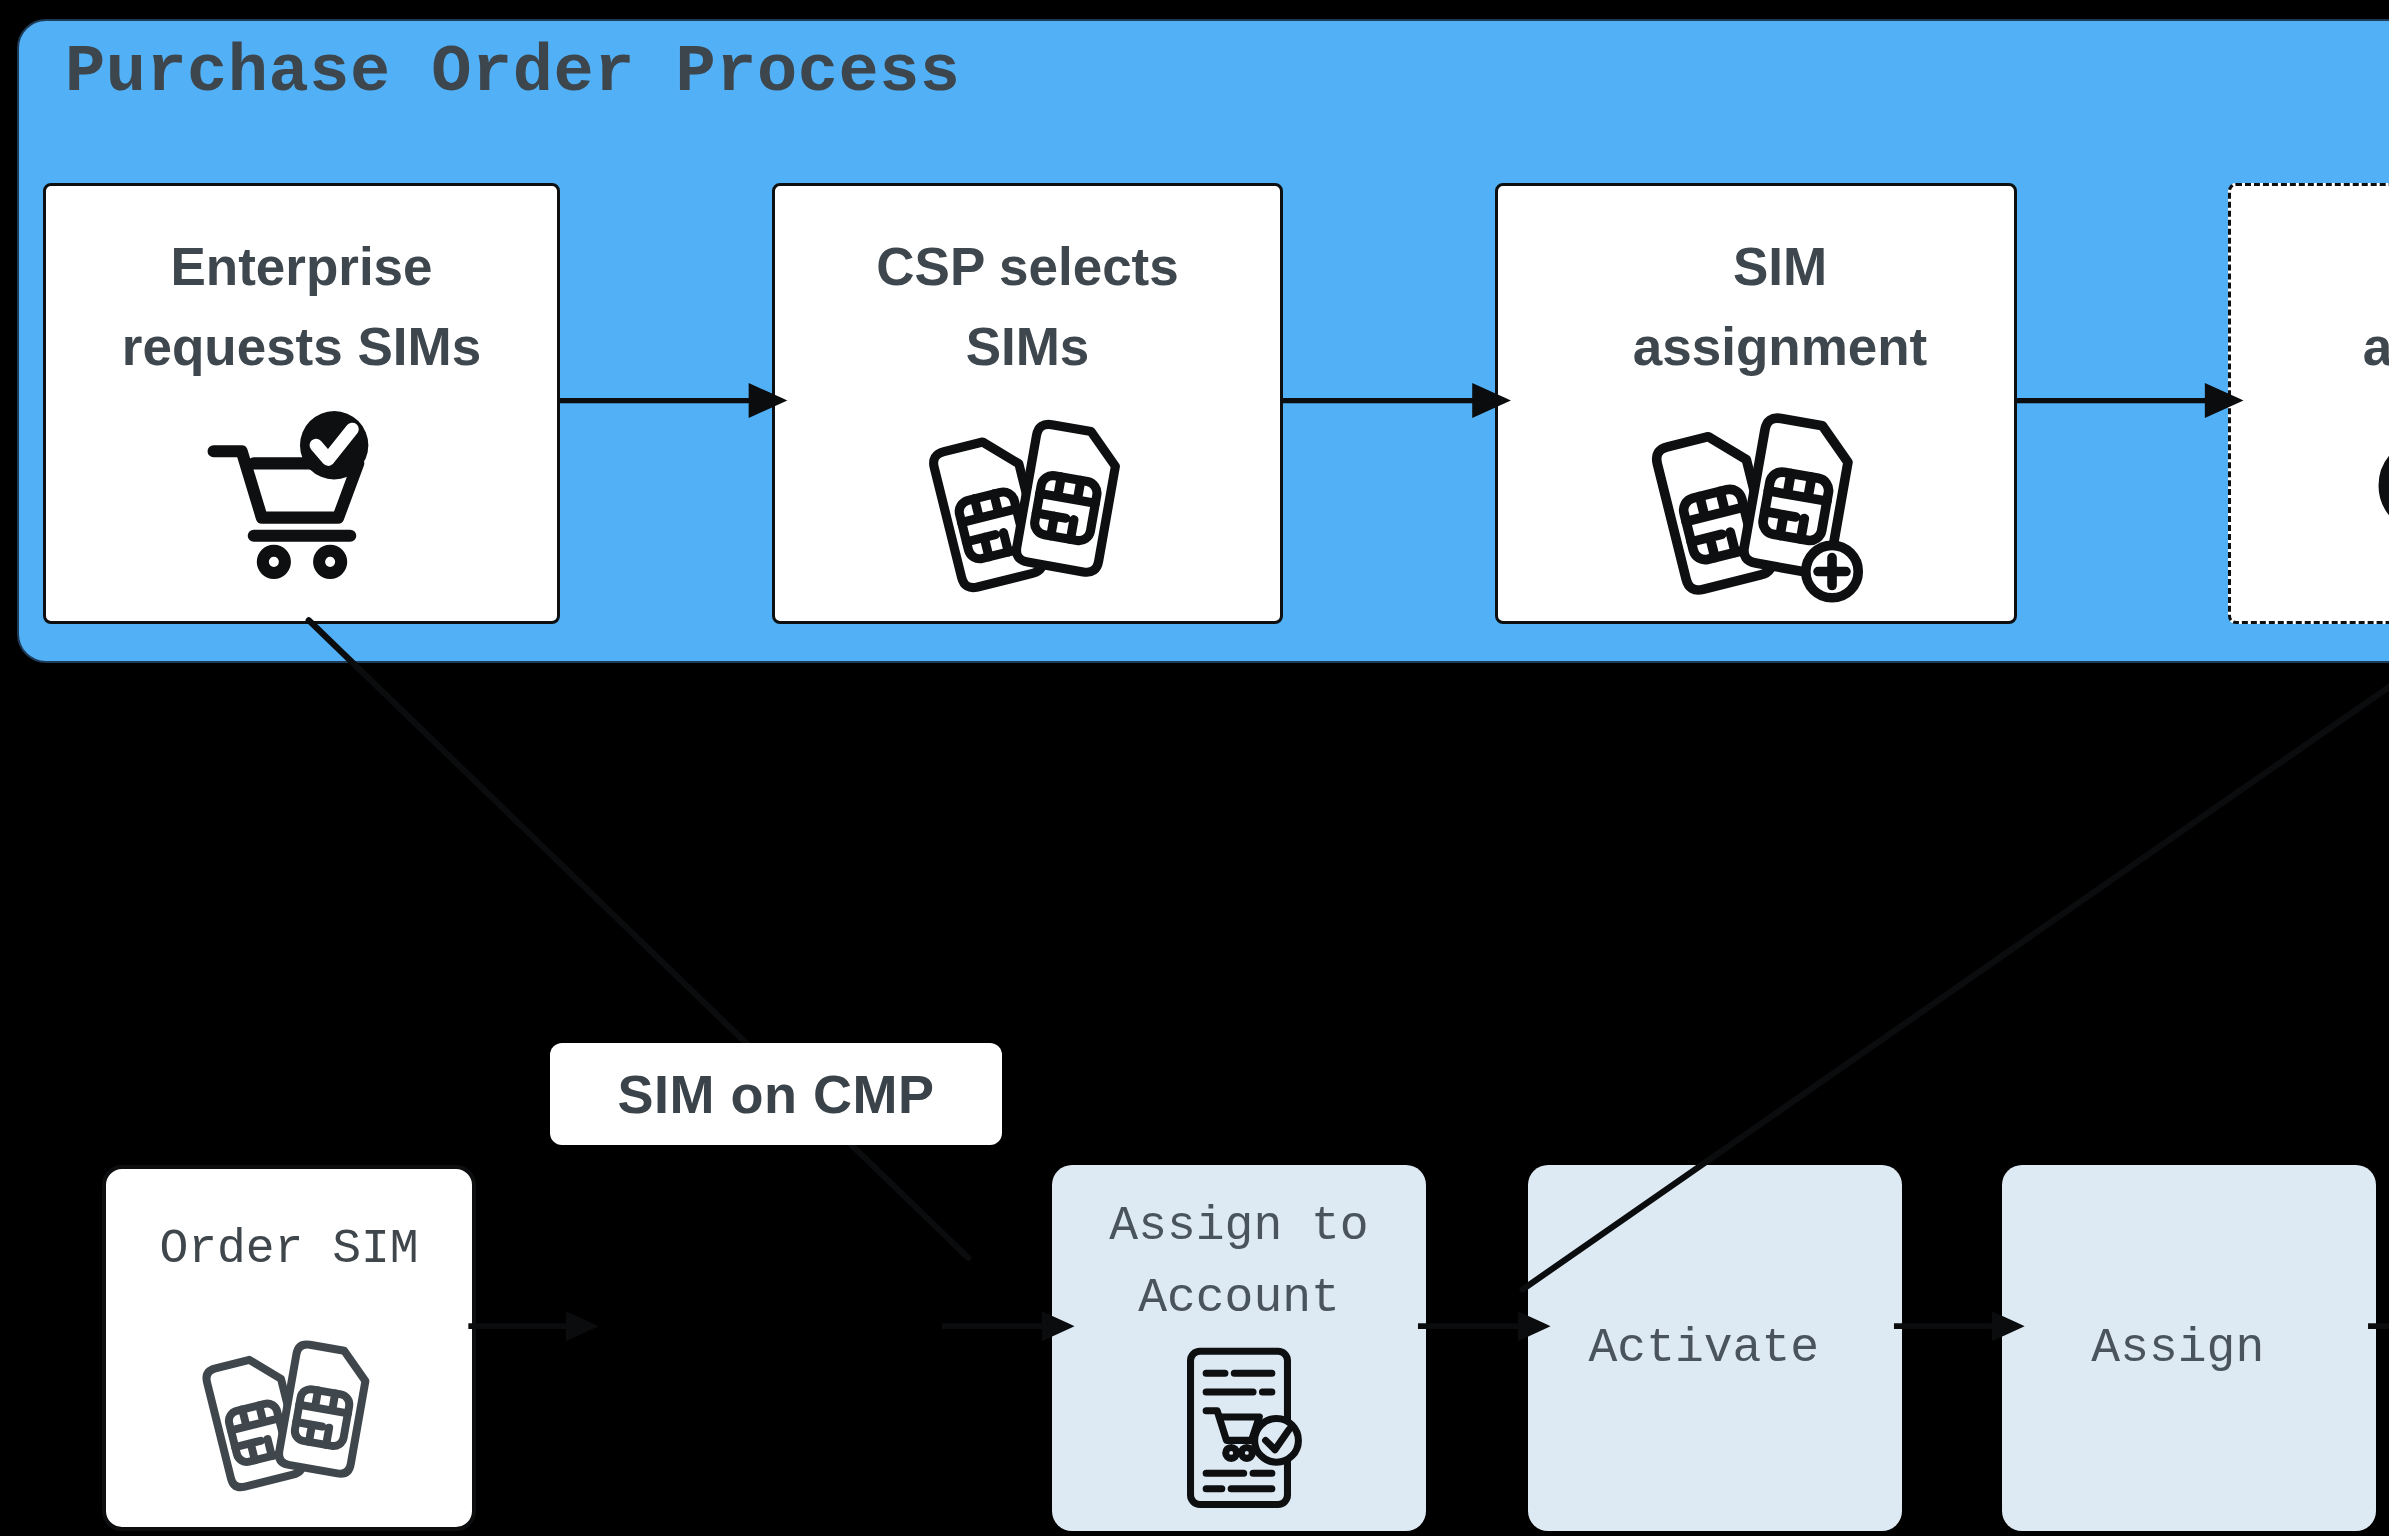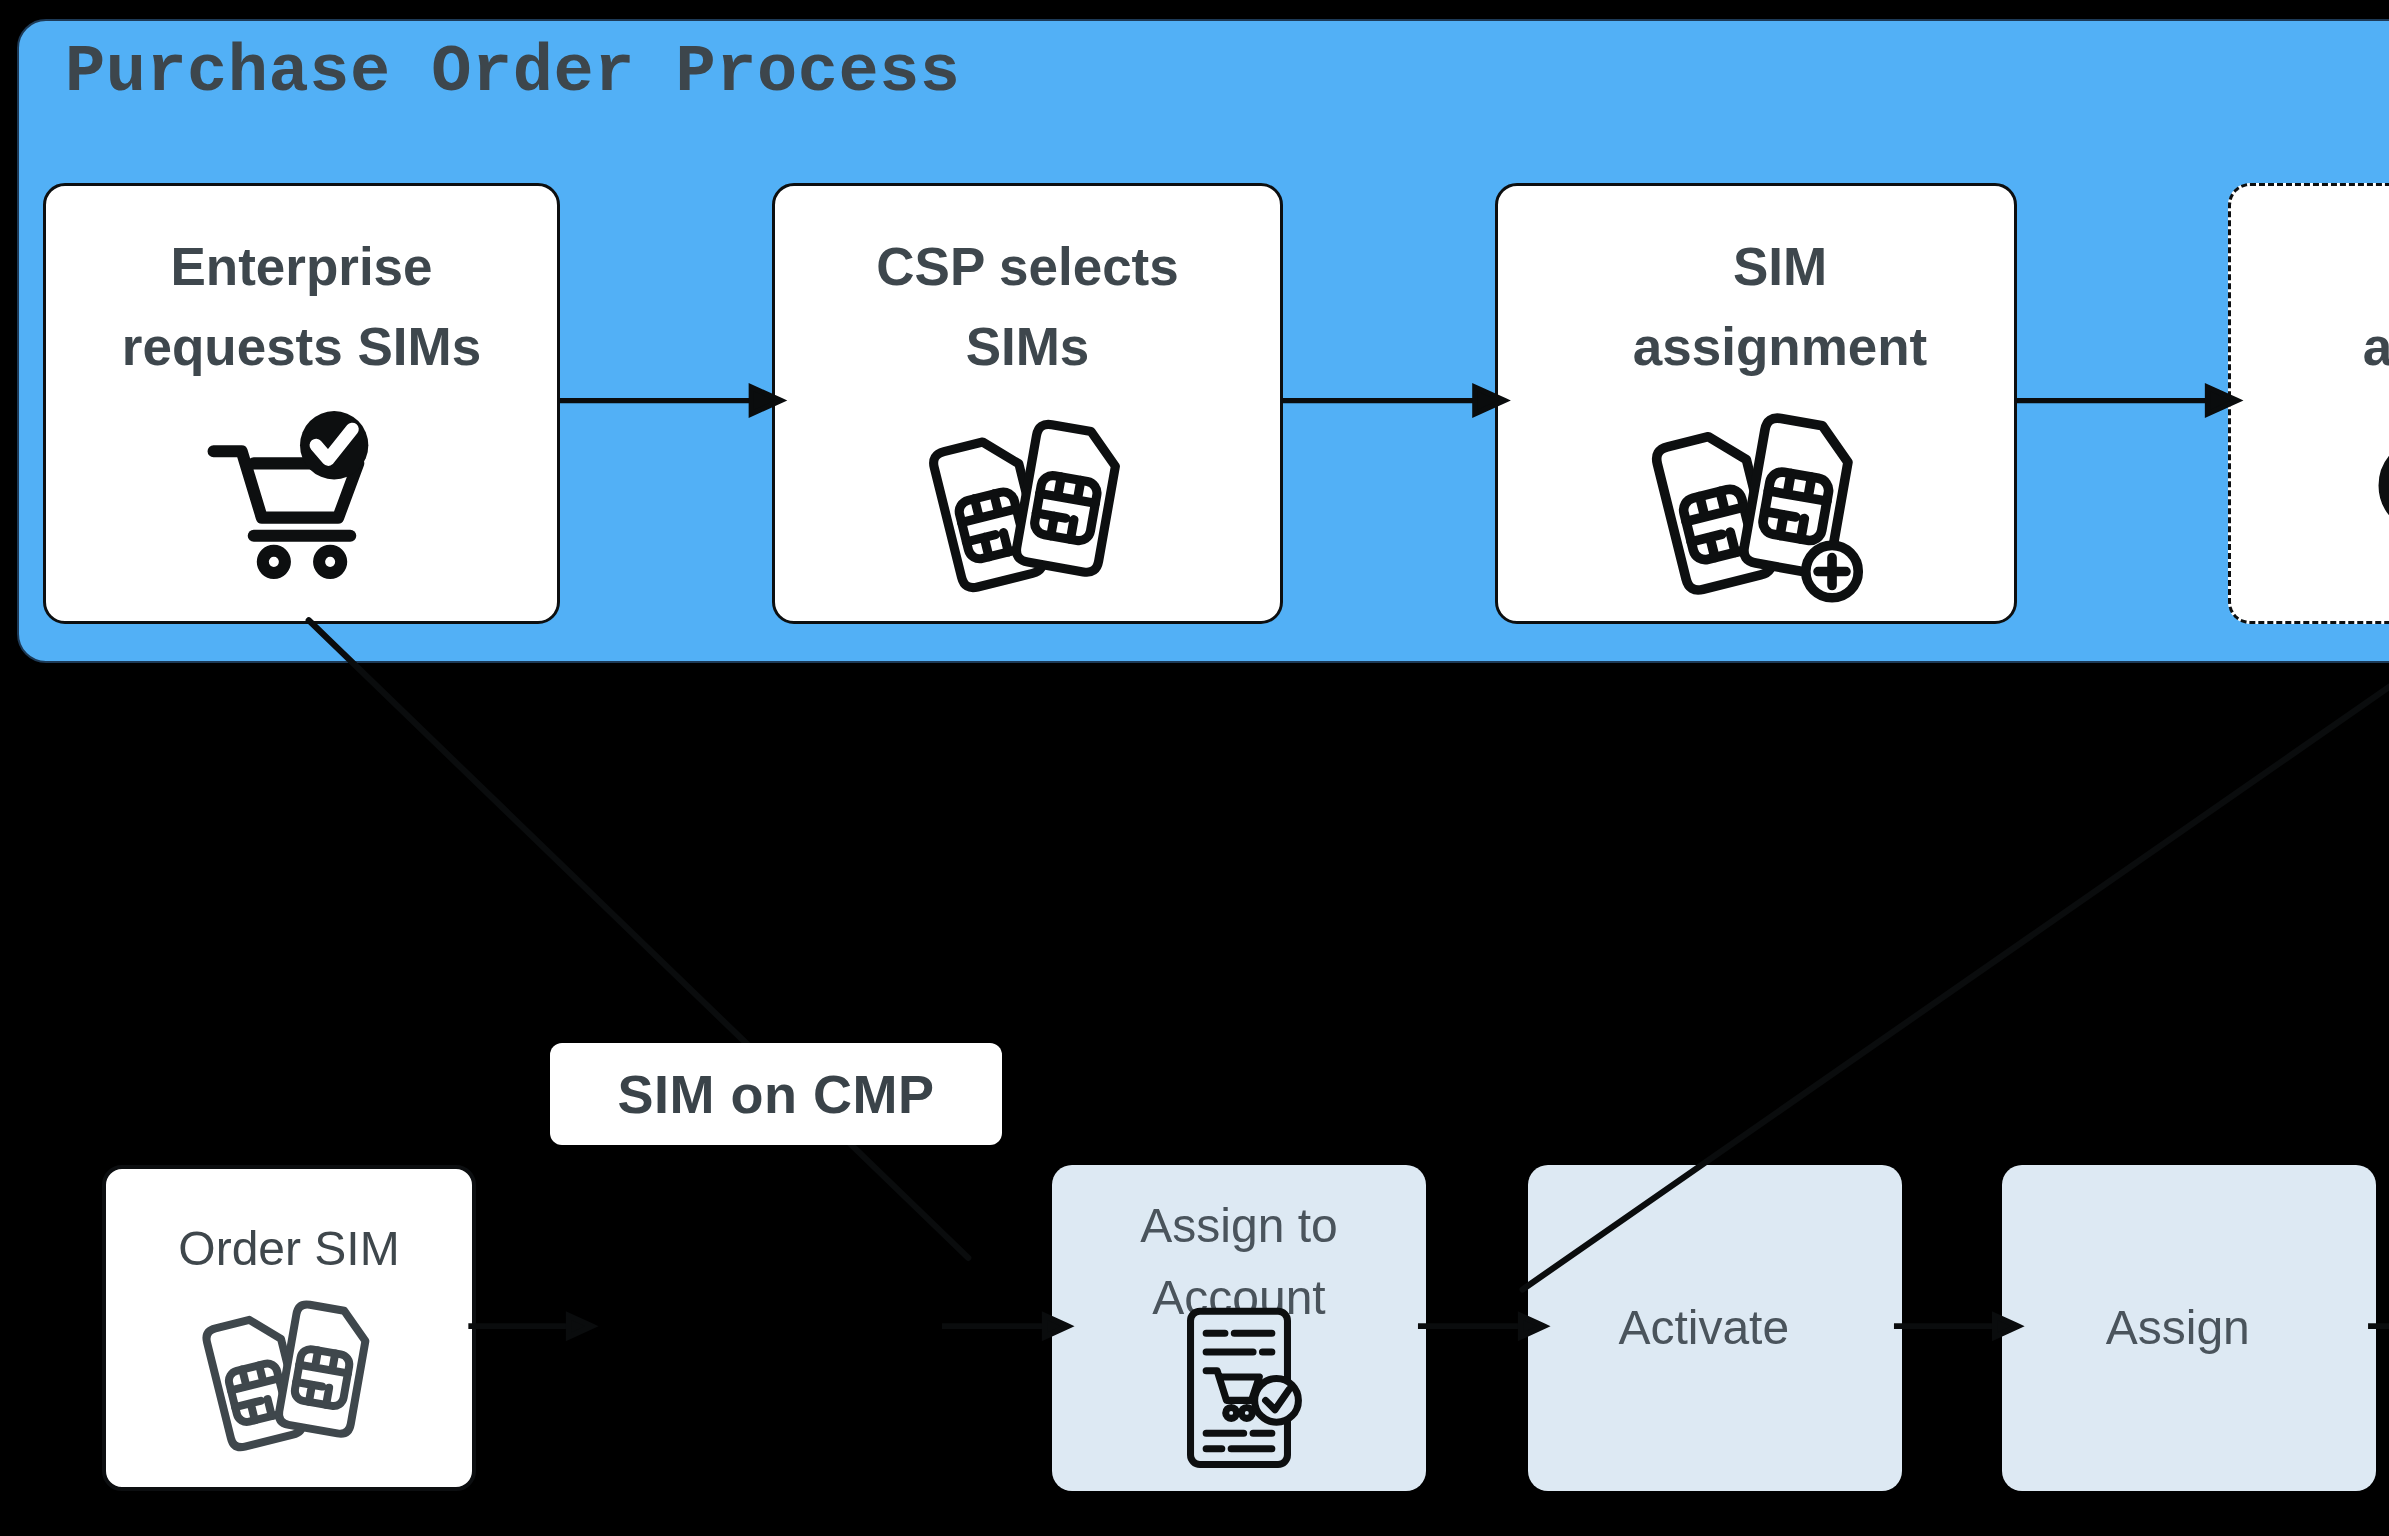--- a/index.html
+++ b/index.html
@@ -18,21 +18,21 @@
     box-sizing:border-box;
   }
   .po-title{
     position:absolute;left:46px;top:13.4px;
     font-size:67px;font-weight:600;color:#3d464c;letter-spacing:0.5px;font-family:Liberation Mono, monospace;
   }
 
   
   .box-top{
     position:absolute;top:183px;height:441px;
-    background:#ffffff;border:3.8px solid #0d0f10;border-radius:22px;
+    background:#ffffff;border:3.8px solid #0d0f10;border-radius:8px;
     box-sizing:border-box;display:block;
   }
   .box-top.dashed{border-style:dashed;}
   .box-top .lbl{
     display:block;margin:41px auto 0 auto;max-width:90%;
     font-size:53px;line-height:1.5;font-weight:600;color:#3e474d;
     text-align:center;white-space:pre-line;
   }
   .box-top .icon{position:absolute;left:50%;transform:translateX(-50%);}
 
@@ -41,22 +41,22 @@
   #tbox3{left:1495px;width:522px;padding-left:48px;}
   #tbox4{left:2228px;width:517px;}
 
   #tbox1 .icon{bottom:25px;}
   #tbox2 .icon{bottom:19px;}
   #tbox3 .icon{bottom:16.2px;}
   #tbox4 .icon{bottom:69px;}
 
   
   .box-bot{
-    position:absolute;top:1165px;height:326px;width:374px;
-    background:#dde9f3;border-radius:20px;box-sizing:border-box;
+    position:absolute;top:1165px;height:366px;width:374px;
+    background:#dde9f3;border-radius:20px;box-sizing:border-box;font-family:Liberation Mono, monospace;
   }
   .box-bot .lbl{
     display:block;margin:29px auto 0 auto;max-width:94%;
     font-size:48px;line-height:1.5;font-weight:400;color:#4a545c;
     text-align:center;white-space:pre-line;
   }
   .box-bot.centered .lbl{
     position:absolute;top:50%;left:0;right:0;margin:0;
     transform:translateY(-50%);
   }

